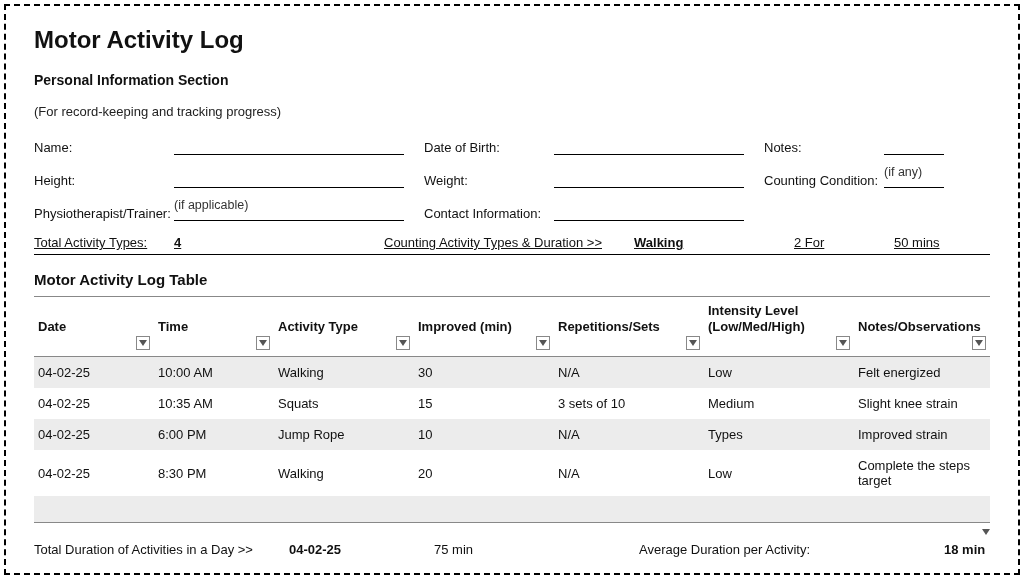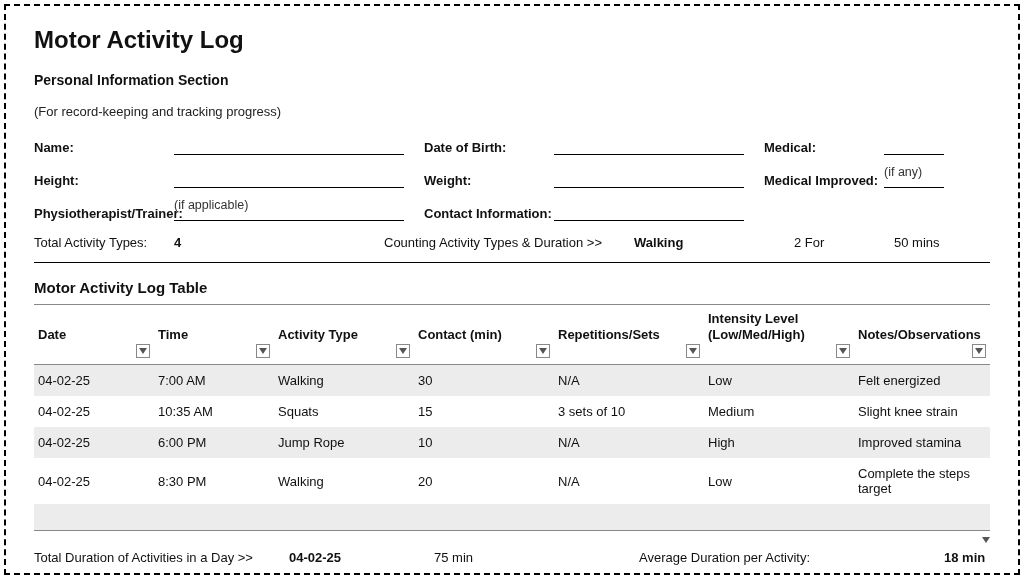--- a/index.html
+++ b/index.html
@@ -33,37 +33,38 @@
     color: #222;
     margin-bottom: 18px;
   }
   .info-grid {
     display: grid;
     grid-template-columns: 140px 250px 130px 210px 120px 80px;
     row-gap: 10px;
     align-items: end;
     margin-bottom: 8px;
   }
-  .info-grid .lbl { font-weight: 700; font-size: 13px; }
+  .info-grid .lbl { font-weight: 400; font-size: 13px; }
   .info-grid .val {
     border-bottom: 1px solid #000;
     min-height: 18px;
     font-size: 12.5px;
     color: #333;
     padding-bottom: 8px;
     margin-right: 20px;
   }
   .summary-row {
     display: flex;
     align-items: center;
     border-bottom: 1px solid #000;
-    padding: 6px 0 12px 0;
+    padding: 6px 0 4px 0;
     margin-top: 6px;
     margin-bottom: 16px;
     font-size: 13px;
+    text-decoration: underline;
   }
   .summary-row .slabel { width: 140px; }
   .summary-row .sval { width: 210px; font-weight: 700; }
   .summary-row .scount { width: 250px; }
   .summary-row .sact { width: 160px; font-weight: 700; }
   .summary-row .snum { width: 100px; }
   .summary-row .sdur { }
   .table-title {
     font-size: 15px;
     font-weight: 700;
@@ -134,28 +135,28 @@
   <h1>Motor Activity Log</h1>
 
   <div class="section-title">Personal Information Section</div>
   <div class="section-sub">(For record-keeping and tracking progress)</div>
 
   <div class="info-grid">
     <div class="lbl">Name:</div>
     <div class="val"></div>
     <div class="lbl">Date of Birth:</div>
     <div class="val"></div>
-    <div class="lbl">Medical:</div>
+    <div class="lbl">Notes:</div>
     <div class="val"></div>
 
     <div class="lbl">Height:</div>
     <div class="val"></div>
     <div class="lbl">Weight:</div>
     <div class="val"></div>
-    <div class="lbl">Medical Improved:</div>
+    <div class="lbl">Counting Condition:</div>
     <div class="val">(if any)</div>
 
     <div class="lbl">Physiotherapist/Trainer:</div>
     <div class="val">(if applicable)</div>
     <div class="lbl">Contact Information:</div>
     <div class="val"></div>
     <div></div>
     <div></div>
   </div>
 
@@ -190,21 +191,21 @@
         <th><span>Time</span><span class="filter-btn">
               <svg width="8" height="6">
                 <polygon points="0,0 8,0 4,6" fill="#555"></polygon>
               </svg>
             </span></th>
         <th><span>Activity Type</span><span class="filter-btn">
               <svg width="8" height="6">
                 <polygon points="0,0 8,0 4,6" fill="#555"></polygon>
               </svg>
             </span></th>
-        <th><span>Contact (min)</span><span class="filter-btn">
+        <th><span>Improved (min)</span><span class="filter-btn">
               <svg width="8" height="6">
                 <polygon points="0,0 8,0 4,6" fill="#555"></polygon>
               </svg>
             </span></th>
         <th><span>Repetitions/Sets</span><span class="filter-btn">
               <svg width="8" height="6">
                 <polygon points="0,0 8,0 4,6" fill="#555"></polygon>
               </svg>
             </span></th>
         <th><span>Intensity Level (Low/Med/High)</span><span class="filter-btn">
@@ -215,21 +216,21 @@
         <th><span>Notes/Observations</span><span class="filter-btn">
               <svg width="8" height="6">
                 <polygon points="0,0 8,0 4,6" fill="#555"></polygon>
               </svg>
             </span></th>
       </tr>
     </thead>
     <tbody>
       <tr>
         <td>04-02-25</td>
-        <td>7:00 AM</td>
+        <td>10:00 AM</td>
         <td>Walking</td>
         <td>30</td>
         <td>N/A</td>
         <td>Low</td>
         <td>Felt energized</td>
       </tr>
       <tr>
         <td>04-02-25</td>
         <td>10:35 AM</td>
         <td>Squats</td>
@@ -237,22 +238,22 @@
         <td>3 sets of 10</td>
         <td>Medium</td>
         <td>Slight knee strain</td>
       </tr>
       <tr>
         <td>04-02-25</td>
         <td>6:00 PM</td>
         <td>Jump Rope</td>
         <td>10</td>
         <td>N/A</td>
-        <td>High</td>
-        <td>Improved stamina</td>
+        <td>Types</td>
+        <td>Improved strain</td>
       </tr>
       <tr>
         <td>04-02-25</td>
         <td>8:30 PM</td>
         <td>Walking</td>
         <td>20</td>
         <td>N/A</td>
         <td>Low</td>
         <td>Complete the steps target</td>
       </tr>

